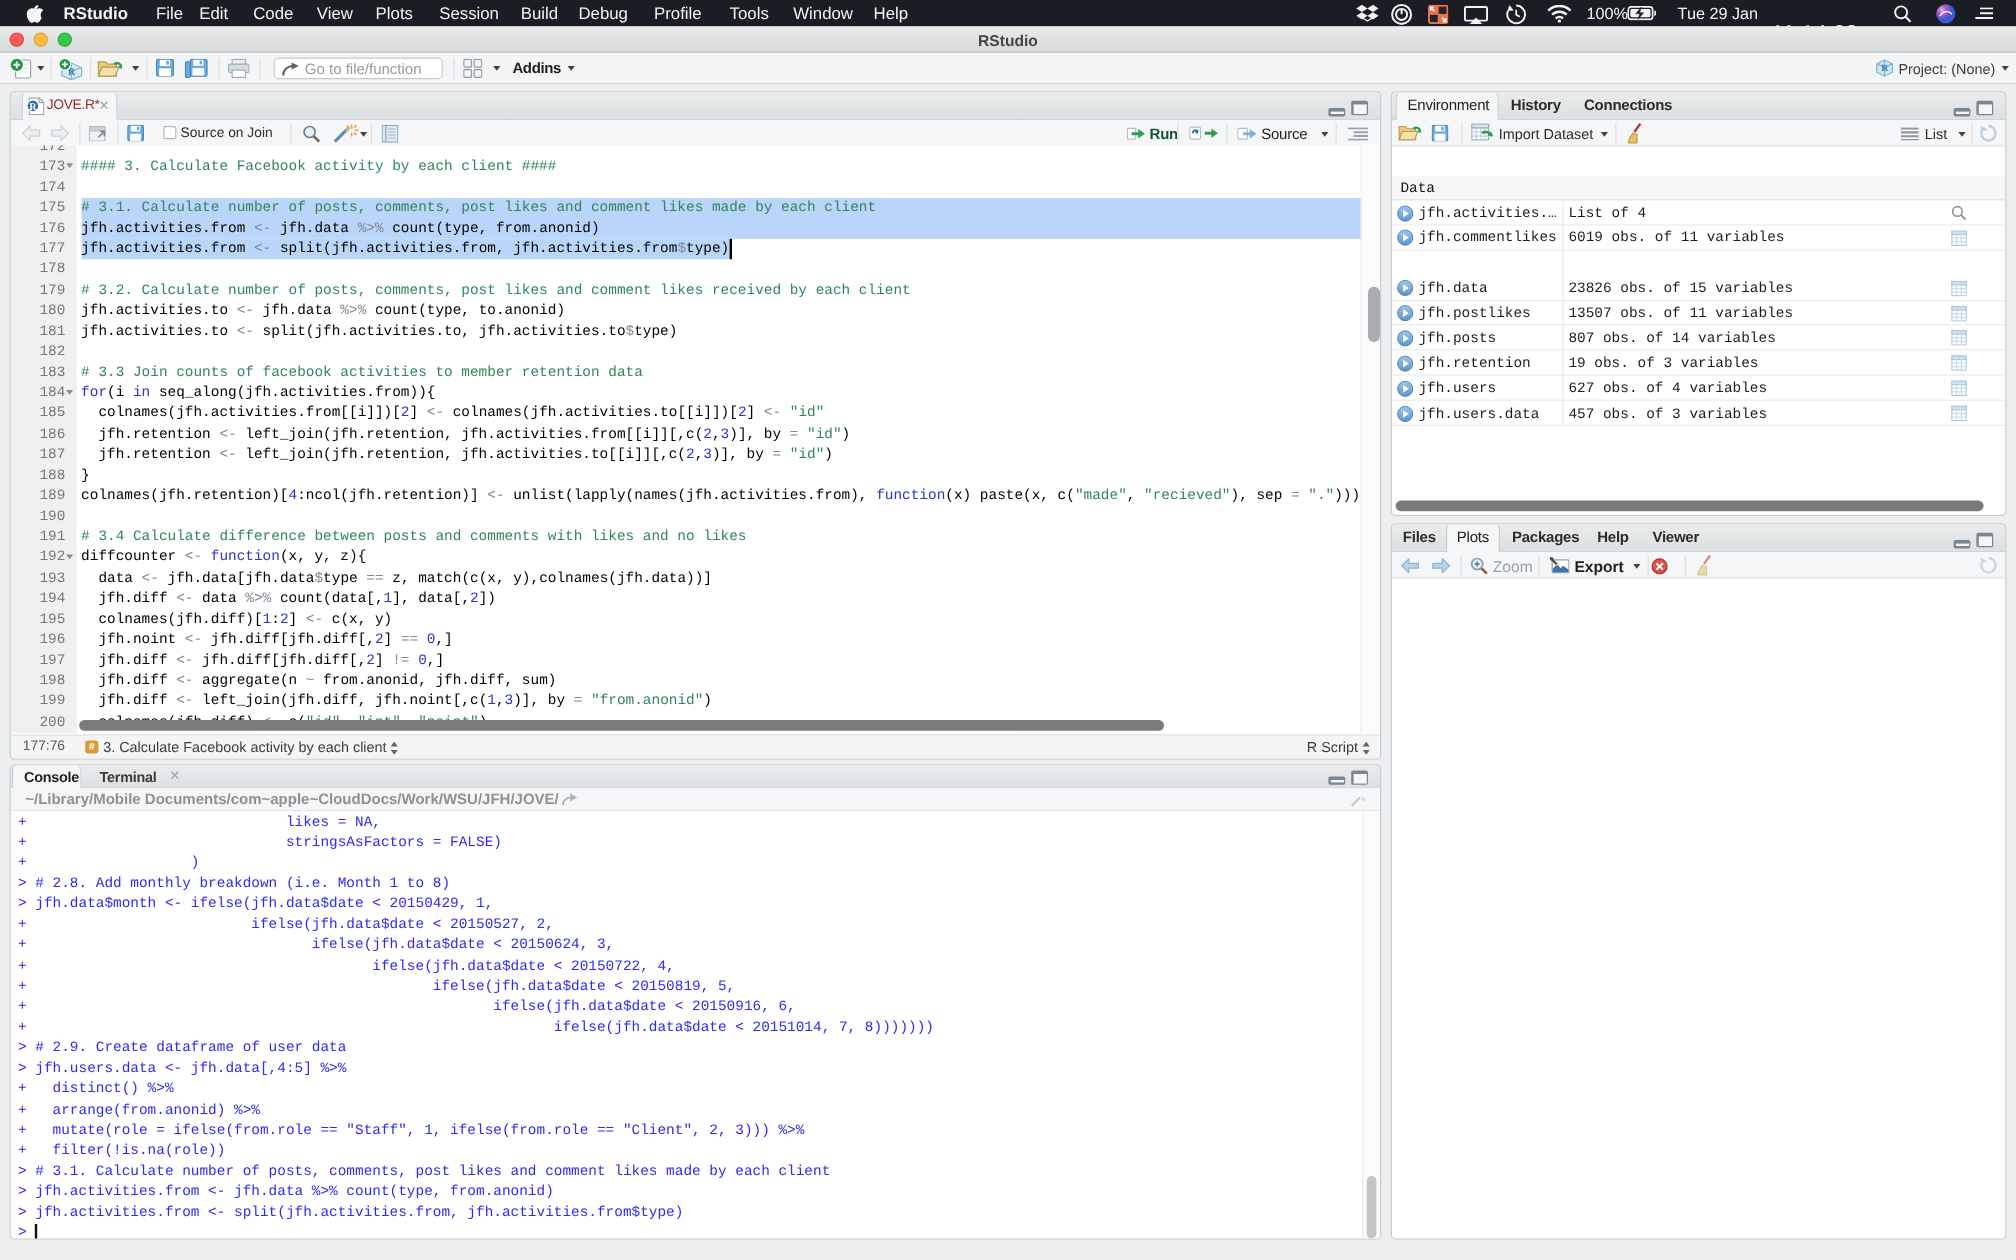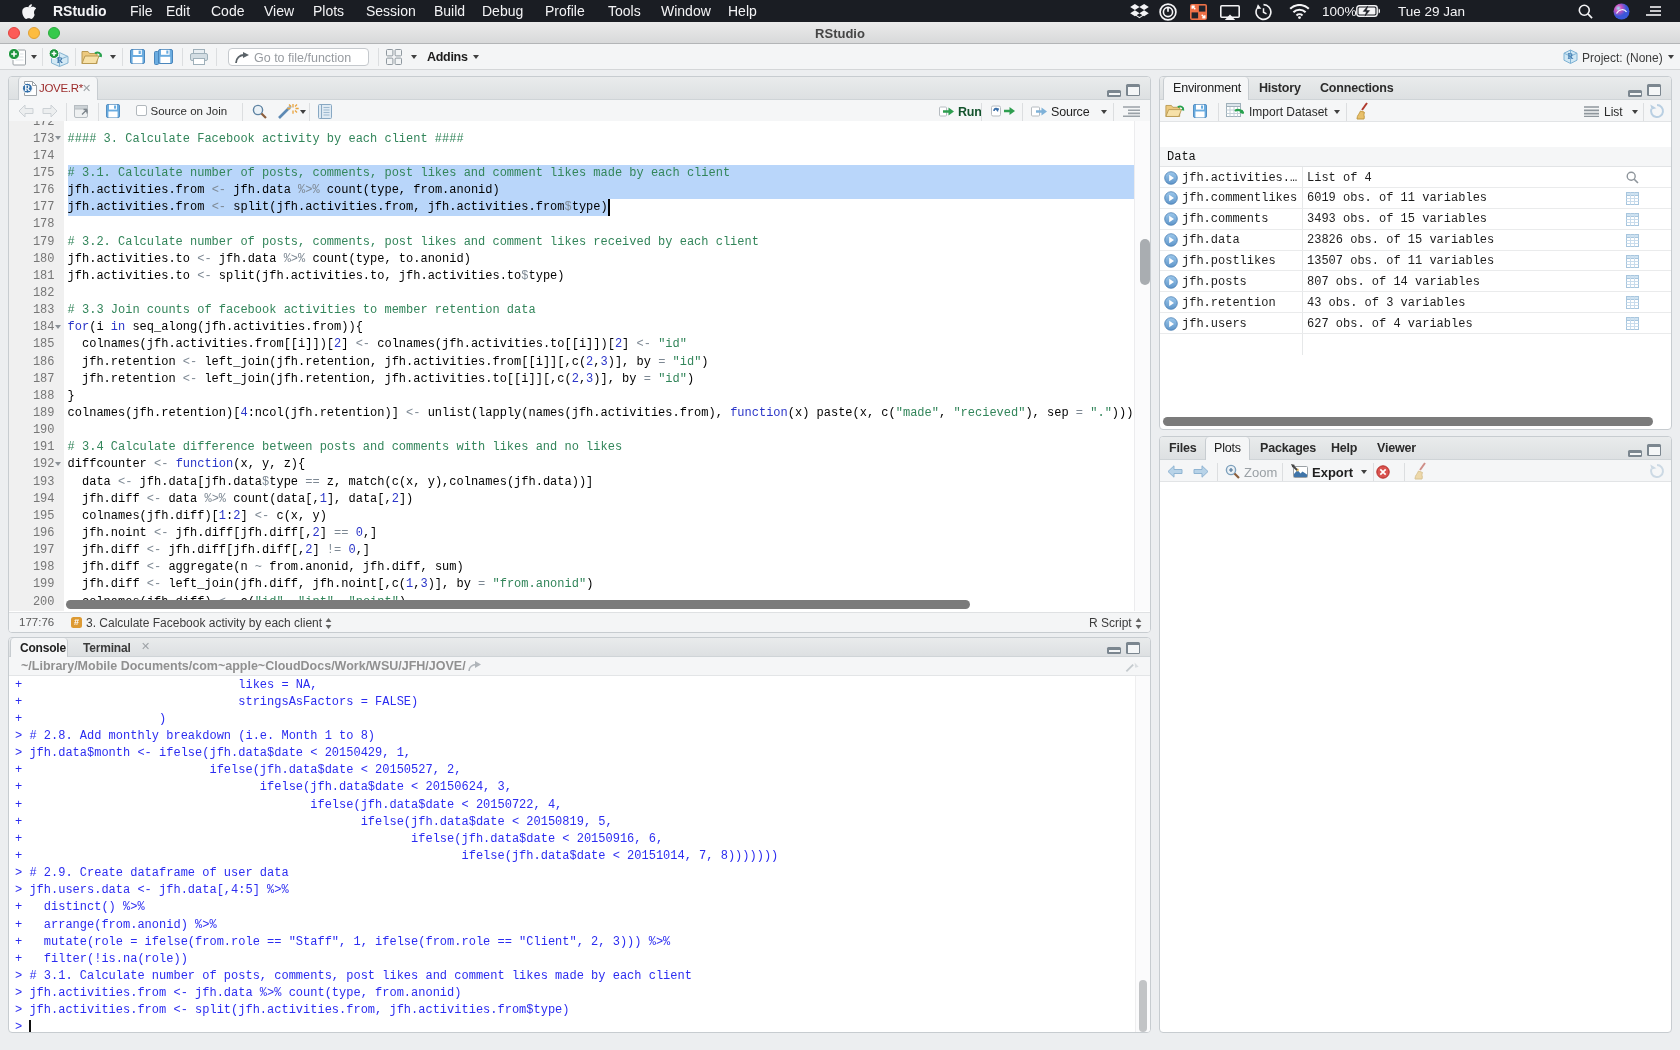--- a/index.html
+++ b/index.html
@@ -529,39 +529,20 @@
           <path d="M5.2 3.8v6.4L10 7z" fill="#fff"></path>
         </svg>
         <div class="envmono abs" style="left:22px;top:3.5px;color:#1c1c1c">jfh.commentlikes</div>
         <div class="envmono abs" style="left:147px;top:3.5px;color:#1c1c1c">6019 obs. of 11 variables</div>
         <svg class="abs" style="left:466px;top:4px" width="13" height="13" viewBox="0 0 13 13">
           <rect x=".5" y=".5" width="12" height="12" fill="#fff" stroke="#a8c6de"></rect>
           <rect x=".5" y=".5" width="12" height="3" fill="#cfe3f2" stroke="#a8c6de"></rect>
           <path d="M.5 6.5h12M.5 9.5h12M4.5.5v12M8.5.5v12" stroke="#c9dcec"></path>
         </svg>
       </div>
-<div class="erow" style="top:131.78px">
-        <svg class="abs" style="left:4px;top:3.5px" width="14" height="14" viewBox="0 0 14 14">
-          <defs>
-            <linearGradient id="pg" x1="0" y1="0" x2="0" y2="1">
-              <stop offset="0" stop-color="#9dc8ec"></stop>
-              <stop offset="1" stop-color="#5e95c9"></stop>
-            </linearGradient>
-          </defs>
-          <circle cx="7" cy="7" r="6.3" fill="url(#pg)" stroke="#4d80b4" stroke-width=".8"></circle>
-          <path d="M5.2 3.8v6.4L10 7z" fill="#fff"></path>
-        </svg>
-        <div class="envmono abs" style="left:22px;top:3.5px;color:#1c1c1c">jfh.comments</div>
-        <div class="envmono abs" style="left:147px;top:3.5px;color:#1c1c1c">3493 obs. of 15 variables</div>
-        <svg class="abs" style="left:466px;top:4px" width="13" height="13" viewBox="0 0 13 13">
-          <rect x=".5" y=".5" width="12" height="12" fill="#fff" stroke="#a8c6de"></rect>
-          <rect x=".5" y=".5" width="12" height="3" fill="#cfe3f2" stroke="#a8c6de"></rect>
-          <path d="M.5 6.5h12M.5 9.5h12M4.5.5v12M8.5.5v12" stroke="#c9dcec"></path>
-        </svg>
-      </div>
 <div class="erow" style="top:152.67px">
         <svg class="abs" style="left:4px;top:3.5px" width="14" height="14" viewBox="0 0 14 14">
           <defs>
             <linearGradient id="pg" x1="0" y1="0" x2="0" y2="1">
               <stop offset="0" stop-color="#9dc8ec"></stop>
               <stop offset="1" stop-color="#5e95c9"></stop>
             </linearGradient>
           </defs>
           <circle cx="7" cy="7" r="6.3" fill="url(#pg)" stroke="#4d80b4" stroke-width=".8"></circle>
           <path d="M5.2 3.8v6.4L10 7z" fill="#fff"></path>
@@ -617,21 +598,21 @@
           <defs>
             <linearGradient id="pg" x1="0" y1="0" x2="0" y2="1">
               <stop offset="0" stop-color="#9dc8ec"></stop>
               <stop offset="1" stop-color="#5e95c9"></stop>
             </linearGradient>
           </defs>
           <circle cx="7" cy="7" r="6.3" fill="url(#pg)" stroke="#4d80b4" stroke-width=".8"></circle>
           <path d="M5.2 3.8v6.4L10 7z" fill="#fff"></path>
         </svg>
         <div class="envmono abs" style="left:22px;top:3.5px;color:#1c1c1c">jfh.retention</div>
-        <div class="envmono abs" style="left:147px;top:3.5px;color:#1c1c1c">43 obs. of 3 variables</div>
+        <div class="envmono abs" style="left:147px;top:3.5px;color:#1c1c1c">19 obs. of 3 variables</div>
         <svg class="abs" style="left:466px;top:4px" width="13" height="13" viewBox="0 0 13 13">
           <rect x=".5" y=".5" width="12" height="12" fill="#fff" stroke="#a8c6de"></rect>
           <rect x=".5" y=".5" width="12" height="3" fill="#cfe3f2" stroke="#a8c6de"></rect>
           <path d="M.5 6.5h12M.5 9.5h12M4.5.5v12M8.5.5v12" stroke="#c9dcec"></path>
         </svg>
       </div>
 <div class="erow" style="top:236.23px">
         <svg class="abs" style="left:4px;top:3.5px" width="14" height="14" viewBox="0 0 14 14">
           <defs>
             <linearGradient id="pg" x1="0" y1="0" x2="0" y2="1">
@@ -643,20 +624,39 @@
           <path d="M5.2 3.8v6.4L10 7z" fill="#fff"></path>
         </svg>
         <div class="envmono abs" style="left:22px;top:3.5px;color:#1c1c1c">jfh.users</div>
         <div class="envmono abs" style="left:147px;top:3.5px;color:#1c1c1c">627 obs. of 4 variables</div>
         <svg class="abs" style="left:466px;top:4px" width="13" height="13" viewBox="0 0 13 13">
           <rect x=".5" y=".5" width="12" height="12" fill="#fff" stroke="#a8c6de"></rect>
           <rect x=".5" y=".5" width="12" height="3" fill="#cfe3f2" stroke="#a8c6de"></rect>
           <path d="M.5 6.5h12M.5 9.5h12M4.5.5v12M8.5.5v12" stroke="#c9dcec"></path>
         </svg>
       </div>
+<div class="erow" style="top:257.12px">
+        <svg class="abs" style="left:4px;top:3.5px" width="14" height="14" viewBox="0 0 14 14">
+          <defs>
+            <linearGradient id="pg" x1="0" y1="0" x2="0" y2="1">
+              <stop offset="0" stop-color="#9dc8ec"></stop>
+              <stop offset="1" stop-color="#5e95c9"></stop>
+            </linearGradient>
+          </defs>
+          <circle cx="7" cy="7" r="6.3" fill="url(#pg)" stroke="#4d80b4" stroke-width=".8"></circle>
+          <path d="M5.2 3.8v6.4L10 7z" fill="#fff"></path>
+        </svg>
+        <div class="envmono abs" style="left:22px;top:3.5px;color:#1c1c1c">jfh.users.data</div>
+        <div class="envmono abs" style="left:147px;top:3.5px;color:#1c1c1c">457 obs. of 3 variables</div>
+        <svg class="abs" style="left:466px;top:4px" width="13" height="13" viewBox="0 0 13 13">
+          <rect x=".5" y=".5" width="12" height="12" fill="#fff" stroke="#a8c6de"></rect>
+          <rect x=".5" y=".5" width="12" height="3" fill="#cfe3f2" stroke="#a8c6de"></rect>
+          <path d="M.5 6.5h12M.5 9.5h12M4.5.5v12M8.5.5v12" stroke="#c9dcec"></path>
+        </svg>
+      </div>
 <div class="abs" style="left:3px;top:340px;width:490px;height:9px;background:#7b7b7b;border-radius:4.5px"></div>
 </div>
 <div class="pane" id="plotpane" style="left:1159px;top:436px;width:513px;height:597px">
 <div class="tabbar">
 <div class="tablabel2" style="left:9px">Files</div>
 <div class="tab" style="left:45px;width:45px">
           <div class="tablabel" style="left:8px">Plots</div>
         </div>
 <div class="tablabel2" style="left:100px">Packages</div>
 <div class="tablabel2" style="left:171px">Help</div>

